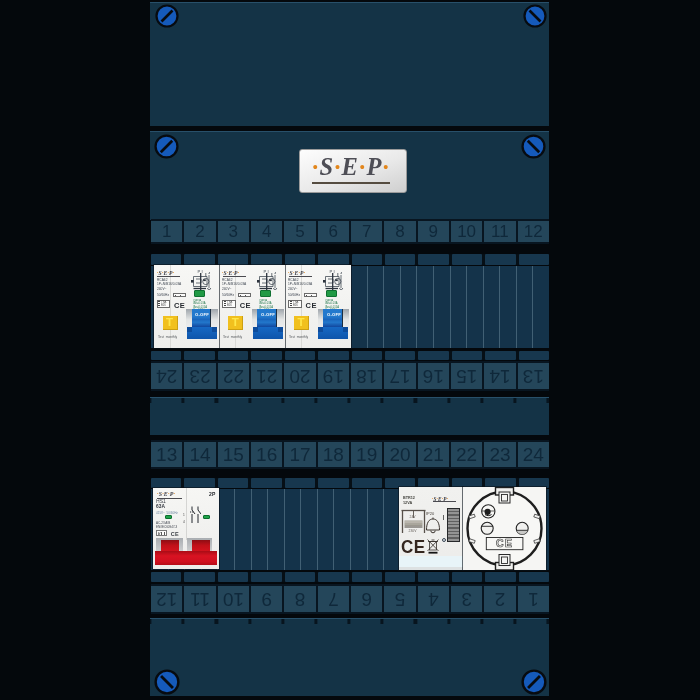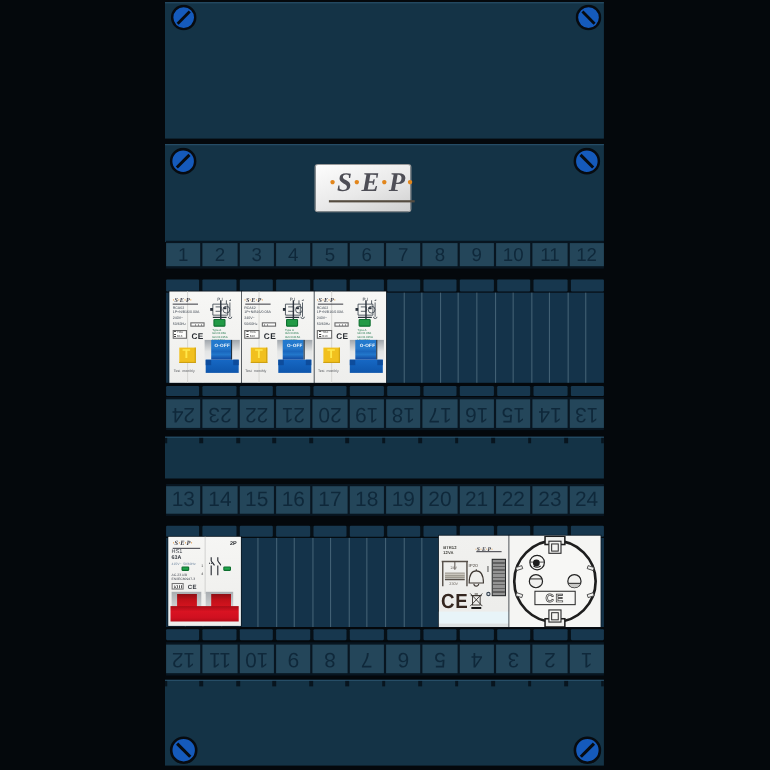--- a/index.html
+++ b/index.html
@@ -109,21 +109,21 @@
   <svg class="scr" style="left:154px;top:134px;" width="25" height="25" viewBox="0 0 24 24">
     <circle cx="12" cy="12" r="10.5" fill="#155abb" stroke="#070b10" stroke-width="2.2"></circle>
     <line x1="6.5" y1="17.5" x2="17.5" y2="6.5" stroke="#070b10" stroke-width="2.6"></line>
   </svg>
 
   <svg class="scr" style="left:521px;top:134px;" width="25" height="25" viewBox="0 0 24 24">
     <circle cx="12" cy="12" r="10.5" fill="#155abb" stroke="#070b10" stroke-width="2.2"></circle>
     <line x1="6.5" y1="6.5" x2="17.5" y2="17.5" stroke="#070b10" stroke-width="2.6"></line>
   </svg>
 
-  <div class="abs" style="left:286px;top:149px;width:88px;height:44px;border-radius:3px;
+  <div class="abs" style="left:299px;top:149px;width:108px;height:44px;border-radius:3px;
        background:linear-gradient(160deg,#fdfdfd,#e9e9e9 55%,#cfcfcf);border:1px solid #9a9a9a;box-sizing:border-box;">
     <div style="position:absolute;left:8px;top:5px;width:86px;height:24px;
          font-family:'Liberation Serif',serif;font-style:italic;font-weight:bold;font-size:24.5px;
          color:#4e4e56;letter-spacing:1.2px;text-align:center;line-height:23px;">
       <span style="color:#e2861c;">·</span>S<span style="color:#e2861c;">·</span>E<span style="color:#e2861c;">·</span>P<span style="color:#e2861c;">·</span>
     </div>
     <div style="position:absolute;left:12px;top:31.5px;width:78px;height:2.4px;background:#554c40;"></div>
   </div>
 
   <div class="abs numstrip" style="top:219px;height:25px;">

